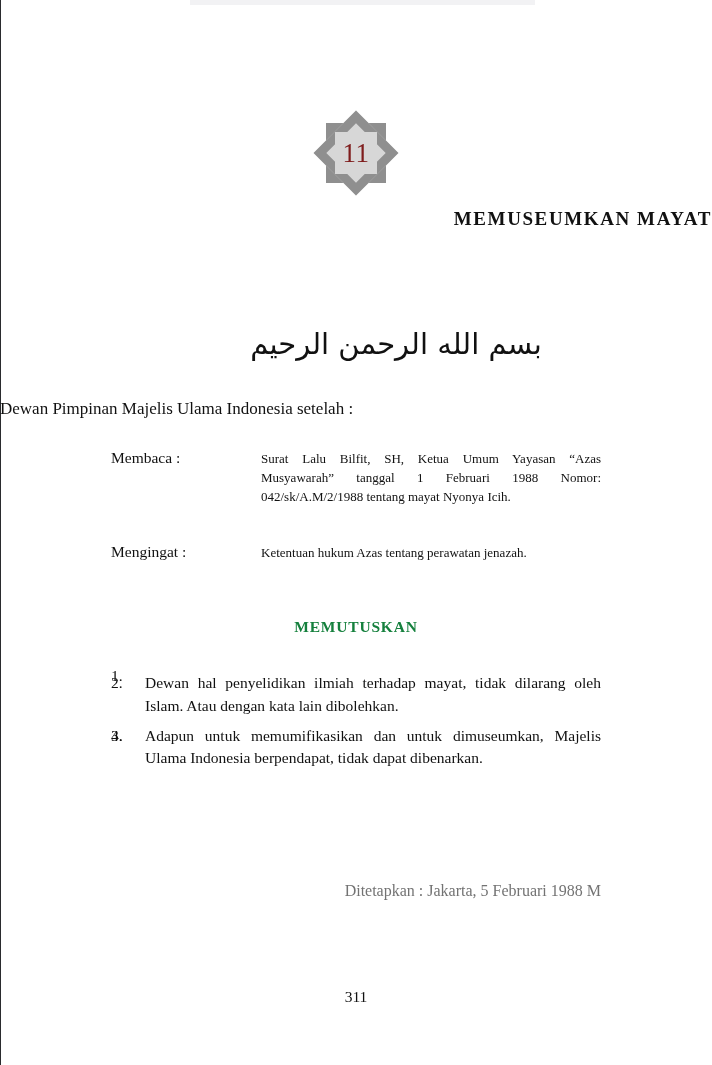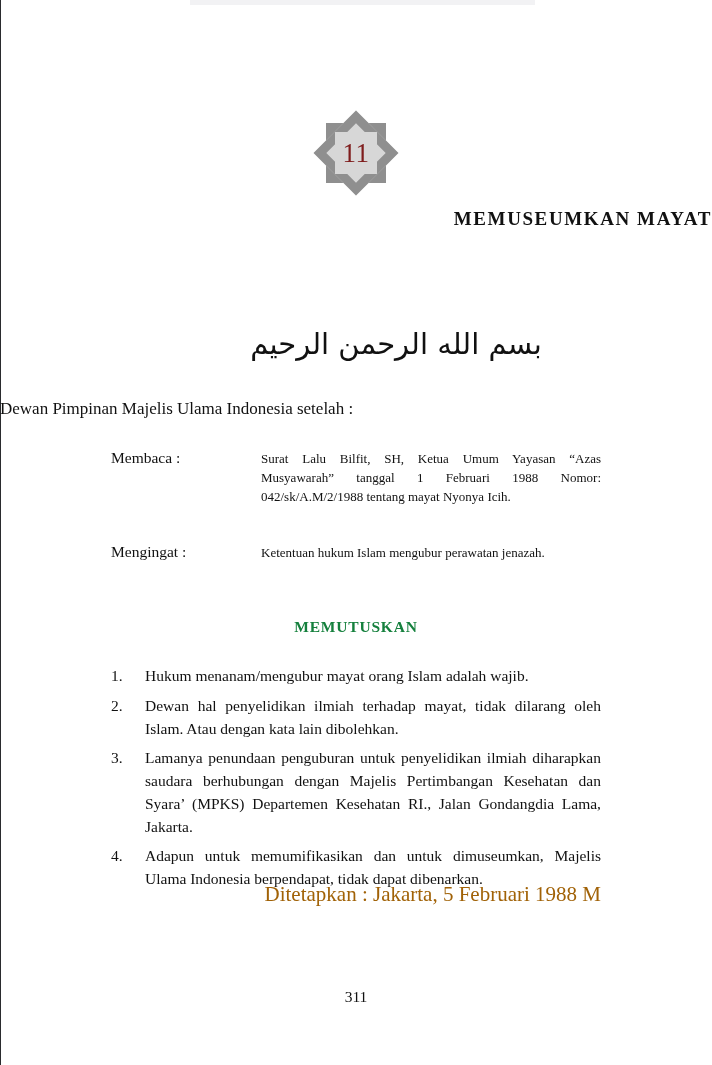--- a/index.html
+++ b/index.html
@@ -205,22 +205,22 @@
     color: #111111;
   }
 
   
   .place-date {
     position: absolute;
     left: 111px;
     top: 882px;
     width: 490px;
     text-align: right;
-    font-size: 21px;
-    color: #a16207;
+    font-size: 16px;
+    color: #737373;
   }
 
   
   .folio {
     position: absolute;
     left: 111px;
     top: 988px;
     width: 490px;
     text-align: center;
     font-size: 15.5px;
@@ -250,40 +250,38 @@
 
   <div class="intro-line">Dewan Pimpinan Majelis Ulama Indonesia setelah :</div>
 
   <div class="consider-row membaca">
     <div class="consider-label">Membaca :</div>
     <div class="consider-body">Surat Lalu Bilfit, SH, Ketua Umum Yayasan “Azas Musyawarah” tanggal 1 Februari 1988 Nomor: 042/sk/A.M/2/1988 tentang mayat Nyonya Icih.</div>
   </div>
 
   <div class="consider-row mengingat">
     <div class="consider-label">Mengingat :</div>
-    <div class="consider-body">Ketentuan hukum Islam mengubur perawatan jenazah.</div>
+    <div class="consider-body">Ketentuan hukum Azas tentang perawatan jenazah.</div>
   </div>
 
   <div class="decision-heading">MEMUTUSKAN</div>
 
   <div class="decisions">
 
     <div class="decision-item">
       <span class="decision-num">1.</span>
-      <span>Hukum menanam/mengubur mayat orang Islam adalah wajib.</span>
     </div>
 
     <div class="decision-item">
       <span class="decision-num">2.</span>
       <span>Dewan hal penyelidikan ilmiah terhadap mayat, tidak dilarang oleh Islam. Atau dengan kata lain dibolehkan.</span>
     </div>
 
     <div class="decision-item">
       <span class="decision-num">3.</span>
-      <span>Lamanya penundaan penguburan untuk penyelidikan ilmiah diharapkan saudara berhubungan dengan Majelis Pertimbangan Kesehatan dan Syara’ (MPKS) Departemen Kesehatan RI., Jalan Gondangdia Lama, Jakarta.</span>
     </div>
 
     <div class="decision-item">
       <span class="decision-num">4.</span>
       <span>Adapun untuk memumifikasikan dan untuk dimuseumkan, Majelis Ulama Indonesia berpendapat, tidak dapat dibenarkan.</span>
     </div>
 
   </div>
 
   <div class="place-date">Ditetapkan : Jakarta, 5 Februari 1988 M</div>

